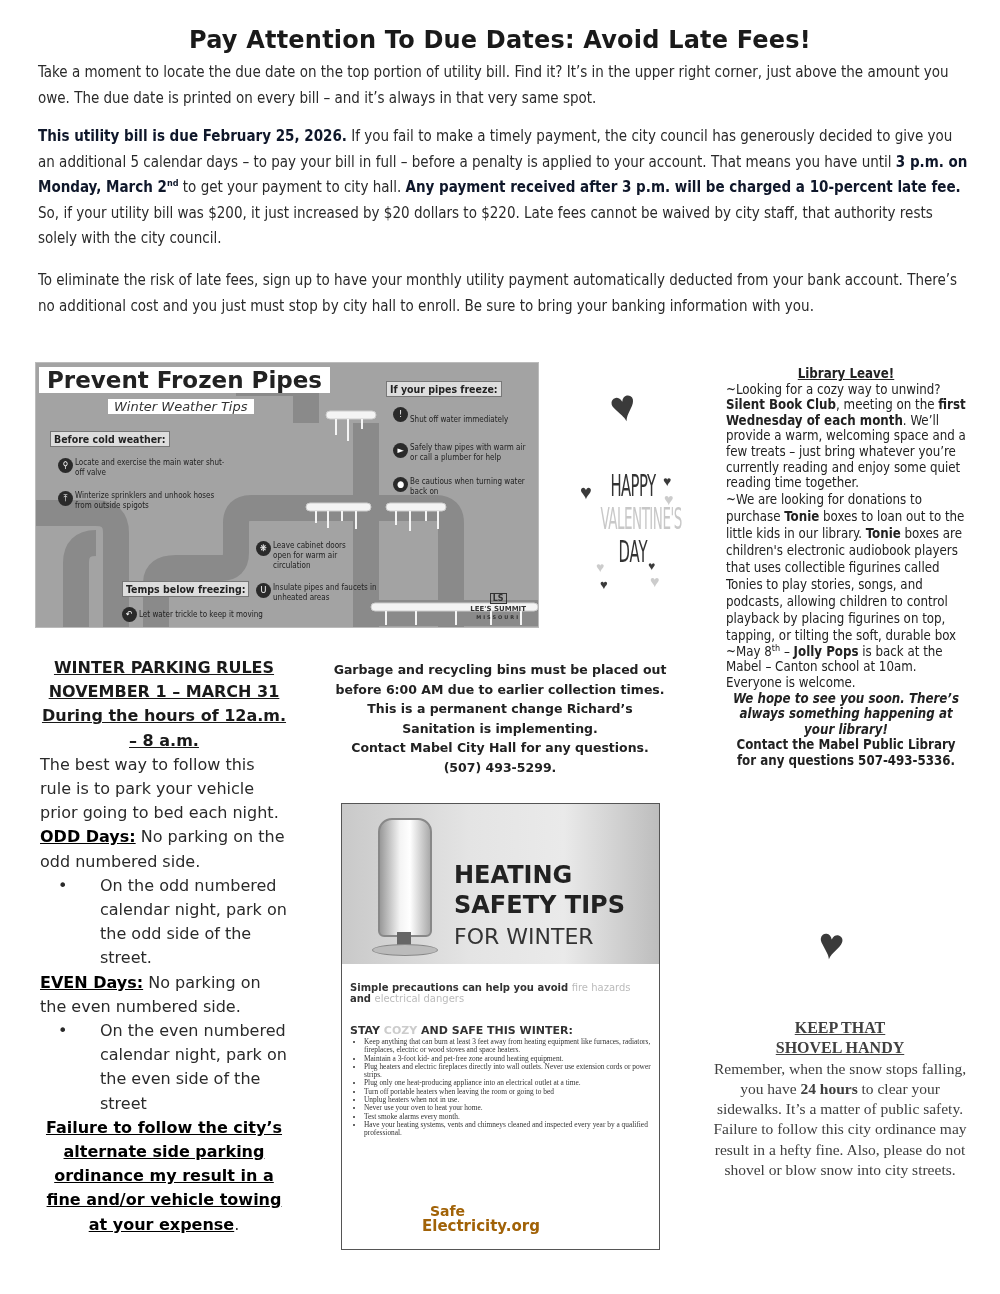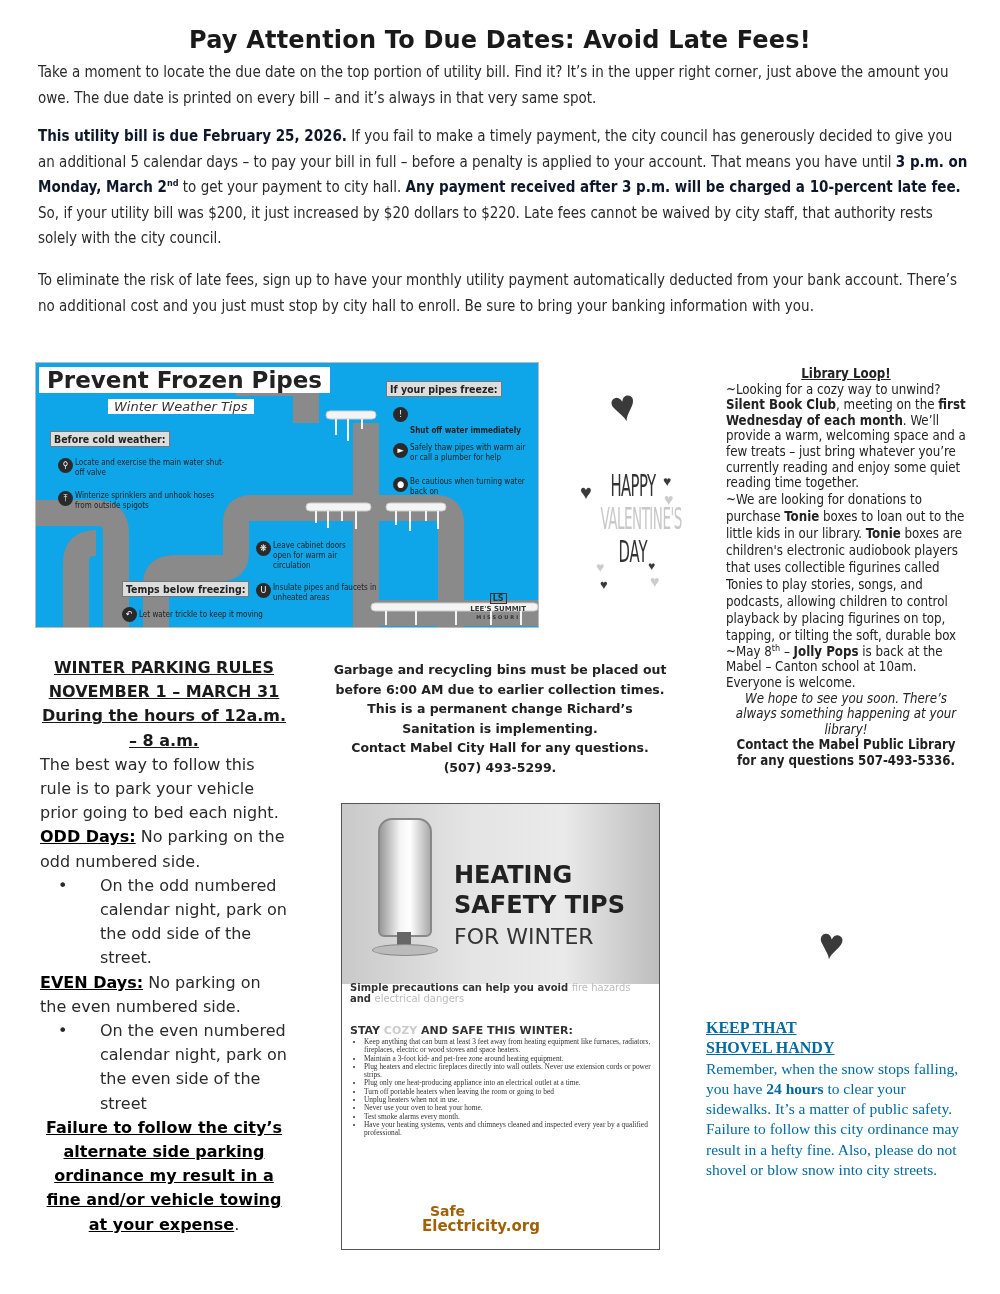--- a/index.html
+++ b/index.html
@@ -7,71 +7,71 @@
   .abs{position:absolute;}
   #title{left:0;top:26px;width:1000px;text-align:center;font-family:"DejaVu Sans",sans-serif;font-weight:bold;font-size:24px;letter-spacing:0.2px;color:#1a1a1a;}
   .para{left:38px;width:930px;font-family:"DejaVu Sans Condensed","DejaVu Sans",sans-serif;font-size:15px;line-height:25.5px;color:#2a2a2a;font-stretch:condensed;}
   #p1{top:60px;}
   #p2{top:124px;}
   #p3{top:268px;}
   .para b{color:#0f172a;}
   sup{font-size:9px;line-height:0;}
 
   
-  #pipes{left:35px;top:362px;width:502px;height:264px;background:#0ea5e9;overflow:hidden;border:1px solid #bbb;}
+  #pipes{left:35px;top:362px;width:502px;height:264px;background:#a3a3a3;overflow:hidden;border:1px solid #bbb;}
   #pipes svg{position:absolute;left:0;top:0;}
   .fp-title{position:absolute;left:3px;top:4px;background:#fff;padding:0 8px;font-family:"DejaVu Sans",sans-serif;font-weight:bold;font-size:23px;color:#222;}
   .fp-sub{position:absolute;left:72px;top:36px;background:#fff;padding:0 6px;font-family:"DejaVu Sans",sans-serif;font-style:italic;font-size:13px;color:#333;}
   .fp-box{position:absolute;border:1px solid #777;background:#ddd;font-family:"DejaVu Sans Condensed","DejaVu Sans",sans-serif;font-weight:bold;font-size:10.5px;padding:1px 3px;color:#222;}
   .fp-item{position:absolute;display:flex;align-items:flex-start;font-family:"DejaVu Sans Condensed","DejaVu Sans",sans-serif;font-size:8px;line-height:10px;color:#222;}
   .fp-ic{width:15px;height:15px;border-radius:50%;background:#2a2a2a;color:#fff;font-size:9px;line-height:15px;text-align:center;flex:none;margin-right:2px;}
   .fp-logo{position:absolute;right:12px;bottom:6px;text-align:center;font-family:"DejaVu Sans",sans-serif;font-weight:bold;font-size:7px;color:#333;}
   .fp-logo .sq{display:inline-block;border:1px solid #333;font-size:8px;padding:0 2px;margin-bottom:1px;}
 
   
   .heart{position:absolute;color:#3a3a3a;line-height:1;}
   #val-text{left:568px;top:470px;width:130px;text-align:center;font-family:"DejaVu Sans Condensed","DejaVu Sans",sans-serif;font-stretch:ultra-condensed;}
   .v1{font-size:30px;color:#333;letter-spacing:-1px;transform:scaleX(0.55);display:block;line-height:32px;}
   .v2{font-size:30px;color:#c8c8c8;letter-spacing:-1px;transform:scaleX(0.5);display:block;line-height:34px;}
   .v3{font-size:30px;color:#333;transform:scaleX(0.55);display:block;line-height:32px;}
 
   
   #library{left:726px;top:366px;width:240px;font-family:"DejaVu Sans Condensed","DejaVu Sans",sans-serif;font-size:13.2px;line-height:15.6px;color:#222;}
   #library .hd{text-align:center;font-weight:bold;text-decoration:underline;}
   #library .ctr{text-align:center;}
-  #library i{font-weight:normal;margin-top:7px;}
+  #library i{font-weight:bold;margin-top:7px;}
 
   
   #parking{left:40px;top:656px;width:248px;font-family:"DejaVu Sans",sans-serif;font-size:16px;line-height:24.2px;color:#2a2a2a;}
   #parking .hd{text-align:center;font-weight:bold;text-decoration:underline;color:#1a1a1a;}
   #parking .bul{display:flex;padding-left:18px;}
   #parking .bul .dot{width:42px;flex:none;}
   #parking u b, #parking b u{color:#000000;}
 
   
   #garbage{left:330px;top:660px;width:340px;text-align:center;font-family:"DejaVu Sans",sans-serif;font-weight:bold;font-size:12.5px;line-height:19.5px;color:#222;}
 
   
   #heating{left:341px;top:803px;width:317px;height:445px;border:1.5px solid #555;background:#fff;}
-  #heat-img{position:absolute;left:0;top:0;width:317px;height:180px;background:linear-gradient(90deg,#c9c9c9 0%,#e4e4e4 40%,#eaeaea 70%,#bdbdbd 100%);overflow:hidden;}
+  #heat-img{position:absolute;left:0;top:0;width:317px;height:160px;background:linear-gradient(90deg,#c9c9c9 0%,#e4e4e4 40%,#eaeaea 70%,#bdbdbd 100%);overflow:hidden;}
   .heater{position:absolute;left:36px;top:14px;width:50px;height:115px;border-radius:14px 14px 6px 6px;background:linear-gradient(90deg,#999,#f4f4f4 40%,#fff 60%,#aaa);border:2px solid #888;}
   .heater-base{position:absolute;left:30px;top:140px;width:64px;height:10px;border-radius:50%;background:#bbb;border:1px solid #888;}
   .heater-neck{position:absolute;left:55px;top:128px;width:14px;height:14px;background:#666;}
   .ht1{position:absolute;left:112px;top:56px;font-family:"DejaVu Sans",sans-serif;font-weight:bold;font-size:24px;line-height:30px;color:#222;}
   .ht2{position:absolute;left:112px;top:120px;font-family:"DejaVu Sans",sans-serif;font-size:22px;color:#333;}
   .hs-intro{position:absolute;left:8px;top:178px;width:300px;font-family:"DejaVu Sans",sans-serif;font-weight:bold;font-size:10px;line-height:11px;color:#333;}
   .hs-intro .lt{color:#bbb;font-weight:normal;}
   .hs-stay{position:absolute;left:8px;top:220px;font-family:"DejaVu Sans",sans-serif;font-weight:bold;font-size:11px;color:#333;}
   .hs-list{position:absolute;left:8px;top:234px;width:300px;margin:0;padding:0 0 0 14px;font-family:"Liberation Serif",serif;font-size:7.4px;line-height:8.3px;color:#333;}
   .hs-logo{position:absolute;left:80px;top:400px;font-family:"DejaVu Sans",sans-serif;font-weight:bold;color:#a16207;}
   .hs-logo .s1{font-size:14px;display:block;margin-left:8px;line-height:14px;}
   .hs-logo .s2{font-size:15px;display:block;line-height:16px;}
 
   
-  #shovel{left:706px;top:1018px;width:268px;text-align:left;font-family:"Liberation Serif",serif;font-size:15.5px;line-height:20.3px;color:#0369a1;}
+  #shovel{left:706px;top:1018px;width:268px;text-align:center;font-family:"Liberation Serif",serif;font-size:15.5px;line-height:20.3px;color:#404040;}
   #shovel .hd{font-weight:bold;text-decoration:underline;font-size:16px;}
 </style>
 </head>
 <body>
 
 <div id="title" class="abs">Pay Attention To Due Dates: Avoid Late Fees!</div>
 
 <div id="p1" class="abs para">Take a moment to locate the due date on the top portion of utility bill. Find it? It’s in the upper right corner, just above the amount you owe. The due date is printed on every bill – and it’s always in that very same spot.</div>
 
 <div id="p2" class="abs para"><b>This utility bill is due February 25, 2026.</b><span> If you fail to make a timely payment, the city council has generously decided to give you an additional 5 calendar days – to pay your bill in full – before a penalty is applied to your account. That means you have until </span><b><span>3 p.m. on Monday, March 2</span><sup>nd</sup></b><span> to get your payment to city hall. </span><b>Any payment received after 3 p.m. will be charged a 10-percent late fee.</b><span> So, if your utility bill was $200, it just increased by $20 dollars to $220. Late fees cannot be waived by city staff, that authority rests solely with the city council.</span></div>
@@ -123,21 +123,21 @@
     <span>Locate and exercise the main water shut-off valve</span>
   </div>
   <div class="fp-item" style="left:22px;top:128px;width:170px;">
     <span class="fp-ic">⤒</span>
     <span>Winterize sprinklers and unhook hoses from outside spigots</span>
   </div>
 
   <div class="fp-box" style="left:350px;top:18px;">If your pipes freeze:</div>
   <div class="fp-item" style="left:357px;top:44px;width:140px;">
     <span class="fp-ic">!</span>
-    <span style="margin-top:19px;font-weight:bold;">Shut off water immediately</span>
+    <span style="margin-top:8px;">Shut off water immediately</span>
   </div>
   <div class="fp-item" style="left:357px;top:80px;width:140px;">
     <span class="fp-ic">►</span>
     <span>Safely thaw pipes with warm air or call a plumber for help</span>
   </div>
   <div class="fp-item" style="left:357px;top:114px;width:140px;">
     <span class="fp-ic">●</span>
     <span>Be cautious when turning water back on</span>
   </div>
 
@@ -170,21 +170,21 @@
 <div class="heart" style="left:600px;top:578px;font-size:13px;">♥</div>
 <div class="heart" style="left:648px;top:560px;font-size:12px;">♥</div>
 <div class="heart" style="left:650px;top:574px;font-size:16px;color:#ccc;">♥</div>
 <div id="val-text" class="abs">
   <span class="v1">HAPPY</span>
   <span class="v2">VALENTINE'S</span>
   <span class="v3">DAY</span>
 </div>
 
 <div id="library" class="abs">
-  <div class="hd">Library Loop!</div>
+  <div class="hd">Library Leave!</div>
   <div><span>~Looking for a cozy way to unwind? </span><b>Silent Book Club</b><span>, meeting on the </span><b>first Wednesday of each month</b><span>. We’ll provide a warm, welcoming space and a few treats – just bring whatever you’re currently reading and enjoy some quiet reading time together.</span></div>
   <div style="line-height:17px;"><span>~We are looking for donations to purchase </span><b>Tonie</b><span> boxes to loan out to the little kids in our library.  </span><b>Tonie</b><span> boxes are children's electronic audiobook players that uses collectible figurines called Tonies to play stories, songs, and podcasts, allowing children to control playback by placing figurines on top, tapping, or tilting the soft, durable box</span></div>
   <div><span>~May 8</span><sup>th</sup><span> – </span><b>Jolly Pops</b><span> is back at the Mabel – Canton school at 10am. Everyone is welcome.</span></div>
   <div class="ctr"><i>We hope to see you soon. There’s always something happening at your library!</i></div>
   <div class="ctr" style="font-weight:bold;">Contact the Mabel Public Library for any questions 507-493-5336.</div>
 </div>
 
 <div id="parking" class="abs">
   <div class="hd">WINTER PARKING RULES</div>
   <div class="hd">NOVEMBER 1 – MARCH 31</div>

